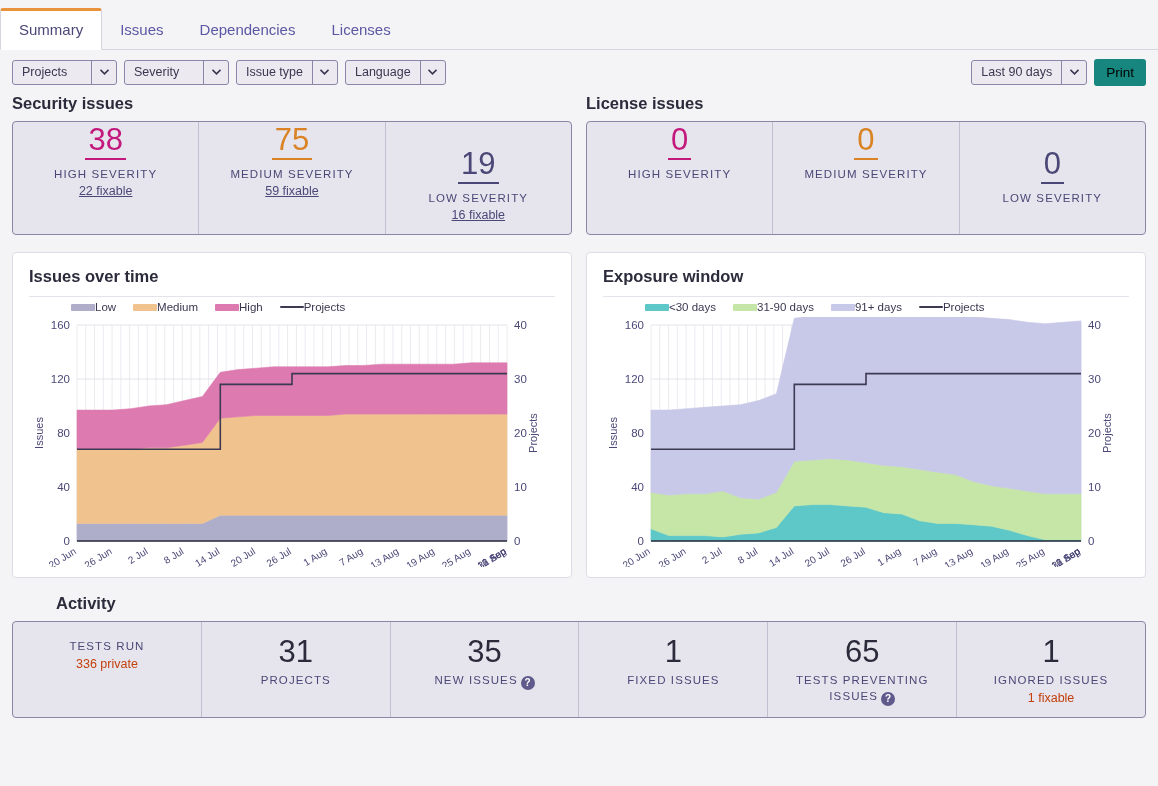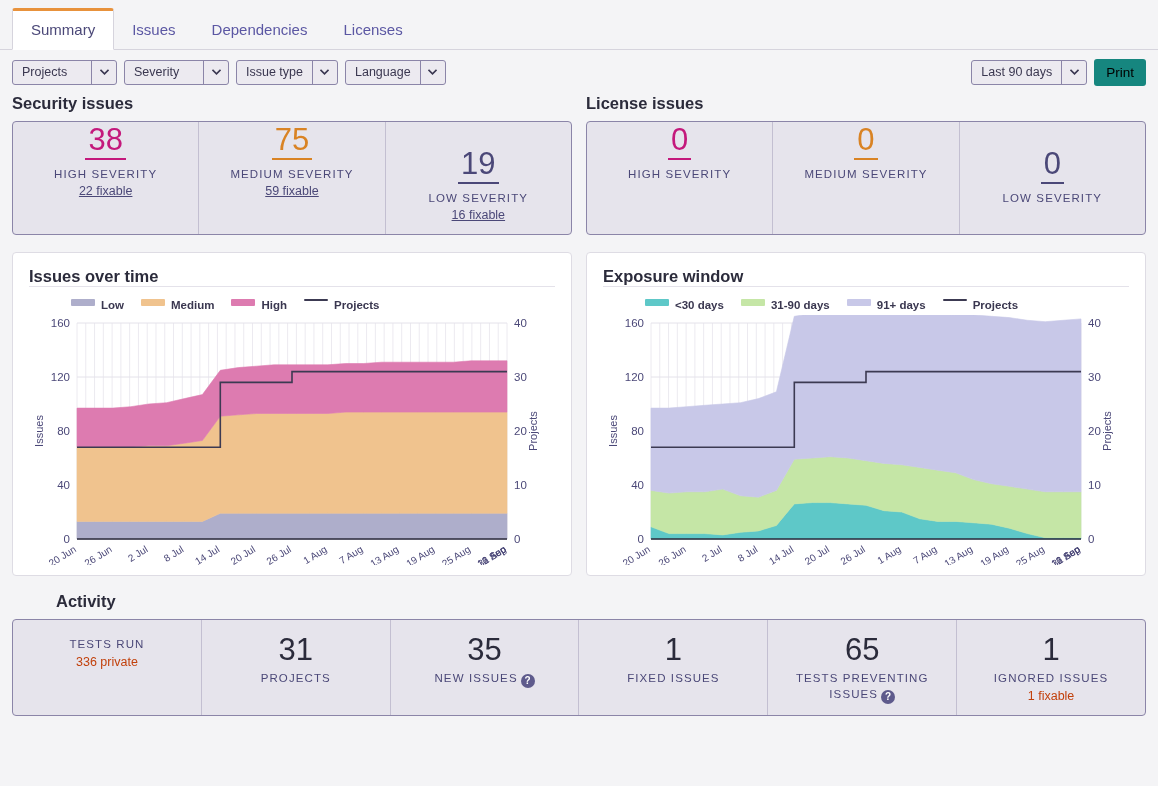--- a/index.html
+++ b/index.html
@@ -10,21 +10,20 @@
     color: #2b2b3b;
     overflow: hidden;
   }
 
   
   .tabbar {
     position: relative;
     height: 50px;
     display: flex;
     align-items: flex-end;
-    padding-left: 12px;
   }
   .tabbar::after {
     content: "";
     position: absolute;
     left: 0; right: 0; bottom: 0;
     height: 1px;
     background: #d6d4dd;
   }
   .tab {
     position: relative;
@@ -150,31 +149,31 @@
     flex: 1;
     background: #fff;
     border: 1px solid #dedce4;
     border-radius: 4px;
     padding: 14px 16px 10px;
   }
   .panel-title {
     font-size: 16.5px;
     font-weight: bold;
     color: #2b2b3b;
+    padding-bottom: 10px;
     border-bottom: 1px solid #e4e2ea;
-    margin-bottom: 8px;
   }
   .legend {
     display: flex;
     align-items: center;
     gap: 17px;
     padding-left: 42px;
     height: 20px;
   }
-  .lgitem { display: flex; gap: 6px; font-size: 11.5px; color: #3a3750; font-weight: bold; }
+  .lgitem { display: flex; align-items: center; gap: 0; font-size: 11.5px; color: #3a3750; }
   .swatch { width: 24px; height: 7px; border-radius: 1px; display: inline-block; }
   .swatch.line { height: 2px; background: #3c3a52; }
 
   .plotwrap { position: relative; height: 250px; }
   .plotwrap svg { display: block; }
   .axis-title {
     font-size: 11px;
     fill: #4b4878;
   }
   .tick-lbl { font-size: 11.5px; fill: #4b4878; }

